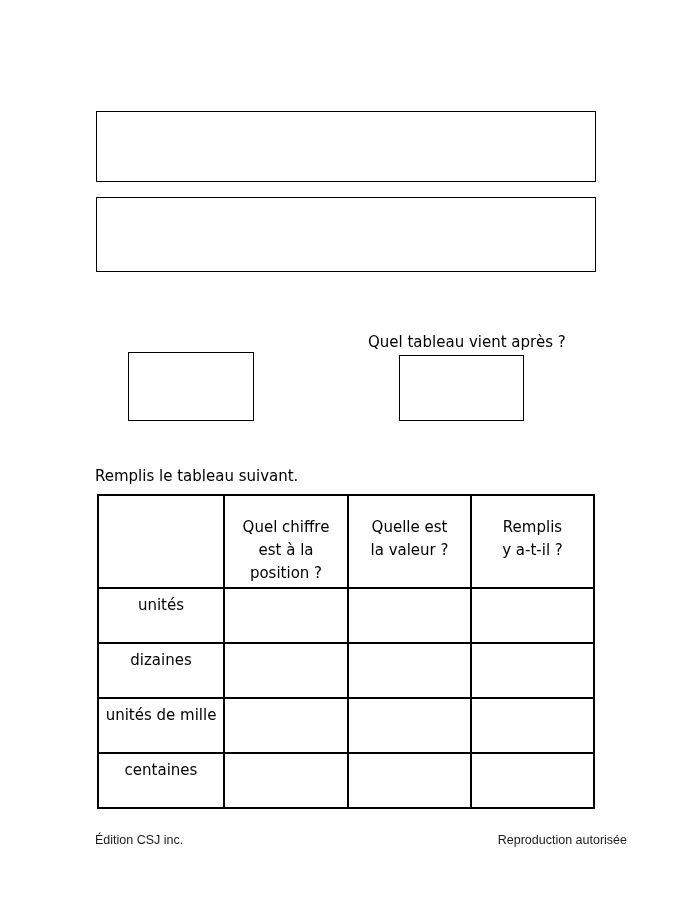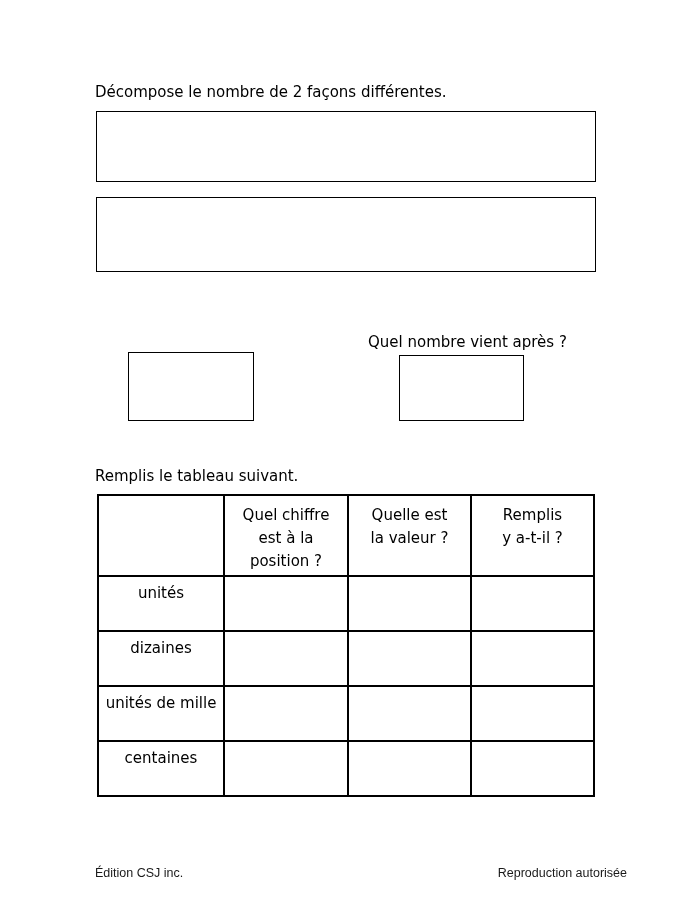--- a/index.html
+++ b/index.html
@@ -40,53 +40,51 @@
     border: 2px solid #000000;
     padding: 0;
     vertical-align: top;
     text-align: center;
     font-weight: normal;
     font-size: 15px;
     background: #ffffff;
   }
   .pv-table th.hdr {
     height: 71px;
-    padding-top: 8px;
+    padding-top: 20px;
     line-height: 23px;
     white-space: pre-line;
   }
   .pv-table td.row-label {
     padding-top: 7px;
     line-height: 18px;
   }
   .pv-table tr.body-row td {
     height: 46px;
   }
   .footer-text {
     position: absolute;
     font-family: "Liberation Sans", sans-serif;
     font-size: 12.5px;
     color: #1a1a1a;
     white-space: nowrap;
-    margin-top: 33px;
   }
 </style>
 </head>
 <body>
 
 <div class="page">
 
-  <div class="prompt" style="left:95px; top:82px;">Décompose le nombre de 2 façons différentes.</div>
 
   <div class="answer-box" style="left:96px; top:111px; width:500px; height:71px;"></div>
 
   <div class="answer-box" style="left:96px; top:197px; width:500px; height:75px;"></div>
 
 
-  <div class="prompt" style="left:368px; top:332px;">Quel nombre vient après ?</div>
+  <div class="prompt" style="left:368px; top:332px;">Quel tableau vient après ?</div>
 
   <div class="answer-box" style="left:128px; top:352px; width:126px; height:69px;"></div>
 
   <div class="answer-box" style="left:399px; top:355px; width:125px; height:66px;"></div>
 
   <div class="prompt" style="left:95px; top:466px;">Remplis le tableau suivant.</div>
 
   <table class="pv-table">
     <colgroup>
       <col style="width:126px">

